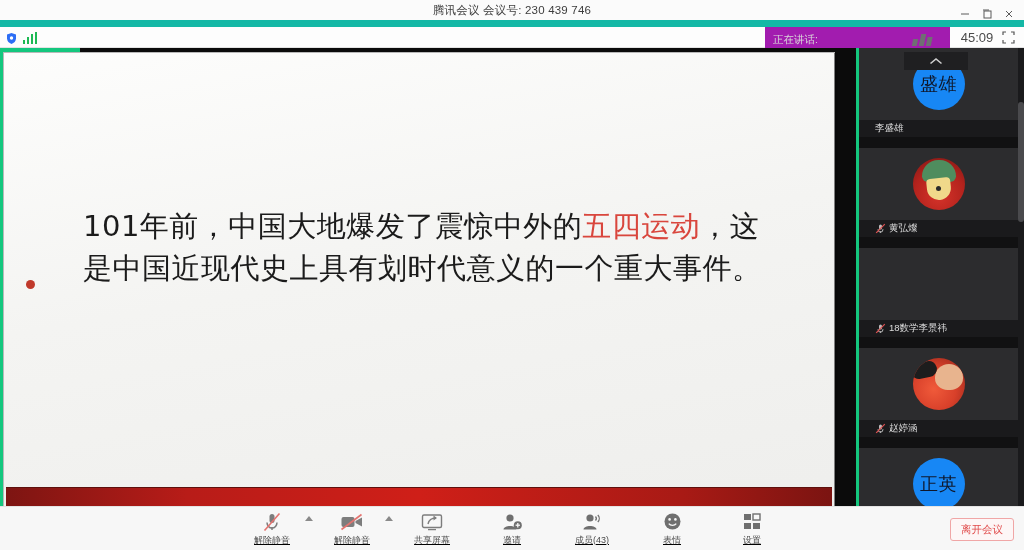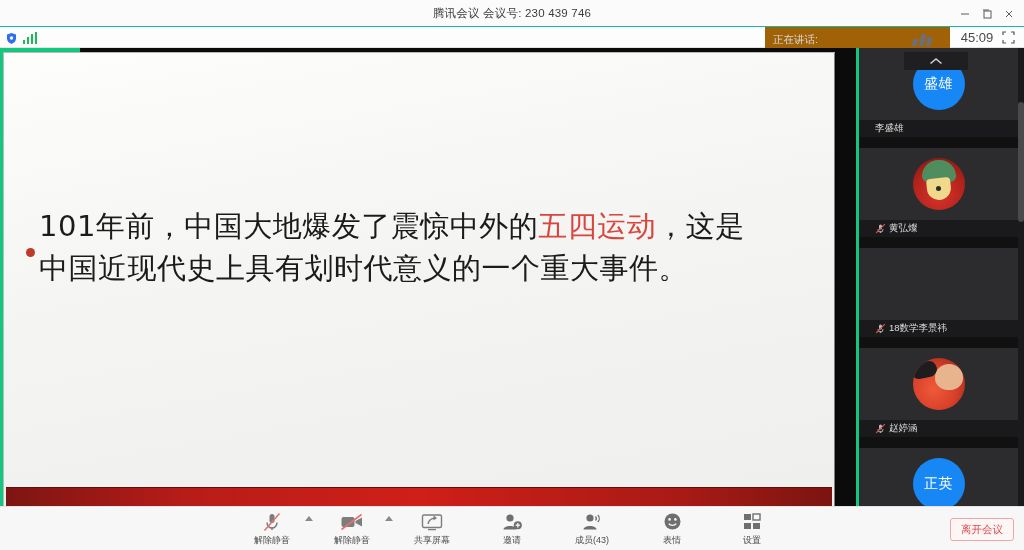--- a/index.html
+++ b/index.html
@@ -6,21 +6,21 @@
   html, body {
     width: 1024px; height: 550px;
     font-family: "Liberation Sans", sans-serif;
     overflow: hidden; background: #0d0d0d;
   }
   #app { position: relative; width: 1024px; height: 550px; }
 
   
   .titlebar {
     position: absolute; left: 0; top: 0; width: 1024px; height: 27px;
-    background: #fbfbfb; border-bottom: 1px solid #14b8a6;
+    background: #fbfbfb; border-bottom: 7px solid #14b8a6;
     display: flex; align-items: center; justify-content: center;
   }
   .titlebar-text { font-size: 11.5px; color: #3c3c3c; letter-spacing: .2px; }
   .winbtns { position: absolute; right: 4px; top: 0; height: 27px; display: flex; align-items: center; }
   .winbtn {
     width: 22px; height: 22px; display: flex; align-items: center; justify-content: center;
     color: #5a5a5a; font-size: 12px; line-height: 1;
   }
   .winbtn svg { display: block; }
 
@@ -34,21 +34,21 @@
             display: flex; align-items: flex-end; gap: 1.5px; }
   .signal i { display: block; width: 2.5px; background: #1db954; }
   .signal i:nth-child(1) { height: 4px; }
   .signal i:nth-child(2) { height: 7px; }
   .signal i:nth-child(3) { height: 10px; }
   .signal i:nth-child(4) { height: 12px; }
 
   
   .speak-banner {
     position: absolute; left: 765px; top: 27px; width: 185px; height: 26px;
-    background: #a16207; color: #d8d8d8; font-size: 10.5px;
+    background: #a21caf; color: #d8d8d8; font-size: 10.5px;
     display: flex; align-items: center; padding-left: 8px;
   }
   .speak-wave {
     position: absolute; right: 18px; top: 7px; display: flex; align-items: flex-end; gap: 2px;
     transform: skewX(-12deg);
   }
   .speak-wave i { display: block; width: 5px; background: #6f6f73; }
   .speak-wave i:nth-child(1) { height: 7px; }
   .speak-wave i:nth-child(2) { height: 12px; }
   .speak-wave i:nth-child(3) { height: 9px; }
@@ -72,21 +72,21 @@
     position: absolute; left: 4px; top: 5px; width: 830px; height: 483px;
     background: #f2f2f0; overflow: hidden;
     box-shadow: 0 0 0 1px #b9b9b9;
   }
   .slide-paper {
     position: absolute; left: 0; top: 0; width: 830px; height: 483px;
     background:
       linear-gradient(170deg, #fdfdfc 0%, #f4f4f2 45%, #eeeeec 100%);
   }
   .slide-body { position: absolute; left: 18px; top: 152px; width: 740px; }
-  .bullet-row { display: flex; align-items: center; }
+  .bullet-row { display: flex; align-items: flex-end; gap: 44px; }
   .bullet-dot {
     flex: 0 0 auto; width: 9px; height: 9px; border-radius: 50%;
     background: #c0392b; margin: 10px 4px 0 4px;
   }
   .bullet-text {
     font-size: 29px; line-height: 1.45; color: #1b1b1b; letter-spacing: .5px;
     font-family: "DejaVu Sans", "Liberation Sans", sans-serif;
   }
   .hl { color: #d9463d; }
 
@@ -122,21 +122,21 @@
     position: absolute; left: 162px; top: 0; width: 6px; height: 458px; background: #1a1a1c;
   }
   .sbthumb { position: absolute; left: 0; top: 54px; width: 6px; height: 120px; background: #4a4a4d; border-radius: 3px; }
 
   .tile { position: relative; width: 159px; height: 89px; background: #2c2c2e; overflow: hidden; }
   .tile + .tile { margin-top: 11px; }
   .tile-av-wrap { position: absolute; left: 0; top: 0; width: 159px; height: 72px; display: flex; align-items: center; justify-content: center; }
   .avatar-circle {
     width: 52px; height: 52px; border-radius: 50%;
     display: flex; align-items: center; justify-content: center;
-    color: #ffffff; font-size: 14px; letter-spacing: .5px;
+    color: #0f172a; font-size: 18px; letter-spacing: .5px;
   }
   .photo { width: 52px; height: 52px; border-radius: 50%; position: relative; overflow: hidden; }
   .photo.p1 { background: radial-gradient(circle at 50% 72%, #d6332a 0%, #b4231d 55%, #7e1713 100%); }
   .photo.p1::before {
     content: ""; position: absolute; left: 9px; top: 2px; width: 34px; height: 22px;
     border-radius: 17px 17px 6px 6px; background: #4f8d5e;
   }
   .photo.p1::after {
     content: ""; position: absolute; left: 14px; top: 20px; width: 24px; height: 22px;
     background: #f0d98a; border-radius: 4px 4px 12px 12px; transform: rotate(-6deg);
@@ -158,21 +158,21 @@
   }
   .tile-name .nm { font-size: 9.5px; color: #dcdcdc; white-space: nowrap; overflow: hidden; }
   .mic-off { flex: 0 0 auto; width: 11px; height: 11px; position: relative; }
   .mic-off svg { display: block; }
 
   
   .toolbar {
     position: absolute; left: 0; top: 506px; width: 1024px; height: 44px;
     background: #f7f7f7; border-top: 1px solid #e4e4e4;
   }
-  .tb-center { position: absolute; left: 0; top: 0; width: 1024px; height: 44px; display: flex; align-items: center; justify-content: center; gap: 22px; }
+  .tb-center { position: absolute; left: 0; top: 0; width: 1024px; height: 44px; display: flex; align-items: center; justify-content: center; gap: 22px; text-decoration: underline; }
   .tb-item { width: 58px; height: 42px; display: flex; flex-direction: column; align-items: center; justify-content: center; gap: 2px; position: relative; }
   .tb-ico { height: 20px; display: flex; align-items: center; justify-content: center; }
   .tb-ico svg { display: block; }
   .tb-lbl { font-size: 9px; color: #4c4c4c; white-space: nowrap; }
   .caret { position: absolute; right: -12px; top: 8px; width: 0; height: 0;
            border-left: 4px solid transparent; border-right: 4px solid transparent; border-bottom: 5px solid #8a8a8a; }
   .leave-btn {
     position: absolute; right: 10px; top: 11px; width: 64px; height: 23px;
     border: 1px solid #f0a6a6; border-radius: 3px; background: #fdf6f6;
     display: flex; align-items: center; justify-content: center;

